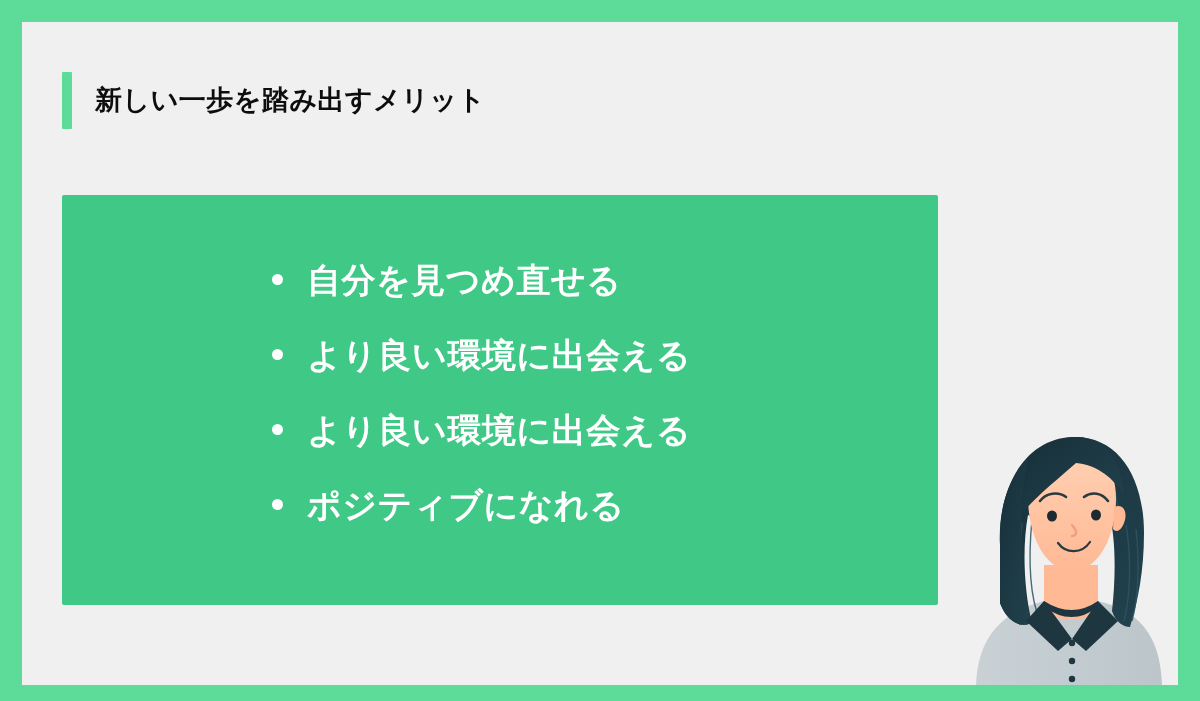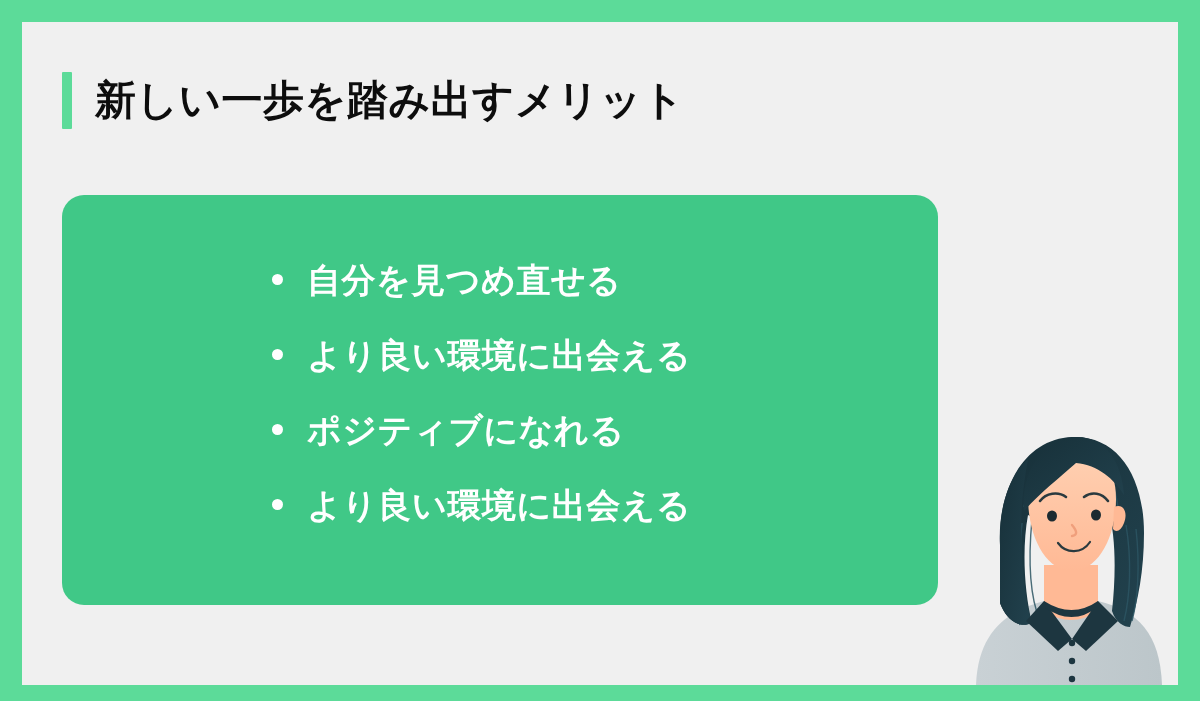--- a/index.html
+++ b/index.html
@@ -44,37 +44,37 @@
   }
   .title-accent {
     width: 10px;
     height: 57px;
     background: #5CDB99;
     border-radius: 1px;
     flex: 0 0 auto;
   }
   .title-text {
     margin-left: 23px;
-    font-size: 41px;
+    font-size: 27px;
     font-weight: 700;
     color: #0D0D0D;
     letter-spacing: 0.5px;
     white-space: nowrap;
     line-height: 1;
   }
 
   
   .card {
     position: absolute;
     left: 40px;
     top: 173px;
     width: 876px;
     height: 410px;
     background: #40C887;
-    border-radius: 22px;
+    border-radius: 2px;
     box-sizing: border-box;
   }
   .bullet-list {
     list-style: none;
     margin: 0;
     padding: 0;
     position: absolute;
     left: 210px;
     top: 47px;
   }
@@ -126,25 +126,25 @@
         <li class="bullet-item">
           <span class="bullet-dot"></span>
           <span class="bullet-label">自分を見つめ直せる</span>
         </li>
         <li class="bullet-item">
           <span class="bullet-dot"></span>
           <span class="bullet-label">より良い環境に出会える</span>
         </li>
         <li class="bullet-item">
           <span class="bullet-dot"></span>
+          <span class="bullet-label">より良い環境に出会える</span>
+        </li>
+        <li class="bullet-item">
+          <span class="bullet-dot"></span>
           <span class="bullet-label">ポジティブになれる</span>
-        </li>
-        <li class="bullet-item">
-          <span class="bullet-dot"></span>
-          <span class="bullet-label">より良い環境に出会える</span>
         </li>
       </ul>
     </div>
 
     <div class="illustration">
       <svg viewBox="0 0 230 270" width="230" height="270" xmlns="http://www.w3.org/2000/svg">
         <defs>
           <linearGradient id="skinGrad" x1="0" y1="0" x2="0" y2="1">
             <stop offset="0%" stop-color="#FFD1B3"></stop>
             <stop offset="100%" stop-color="#FFB995"></stop>

